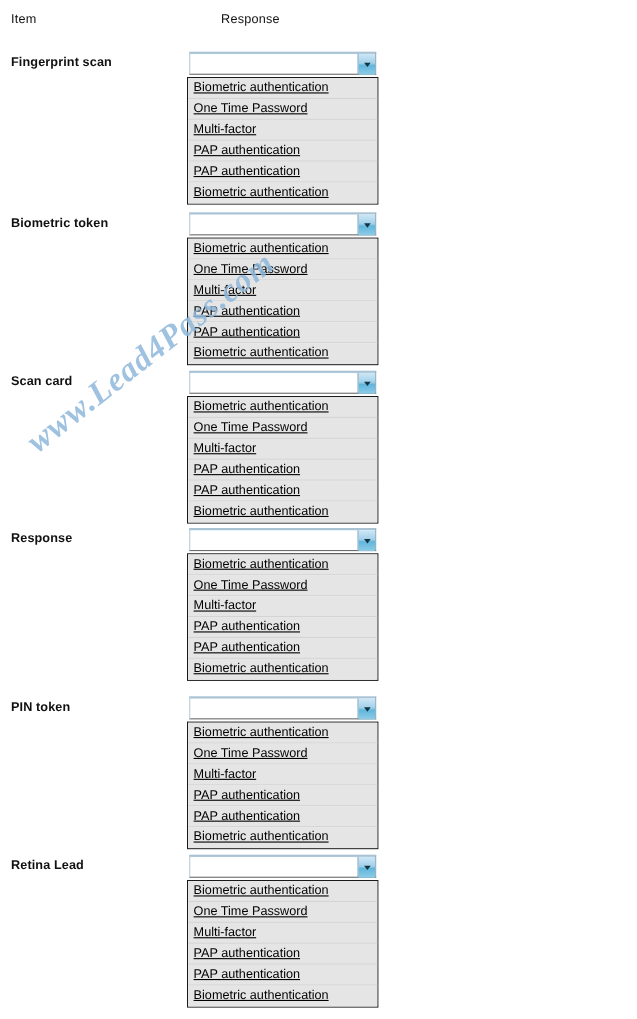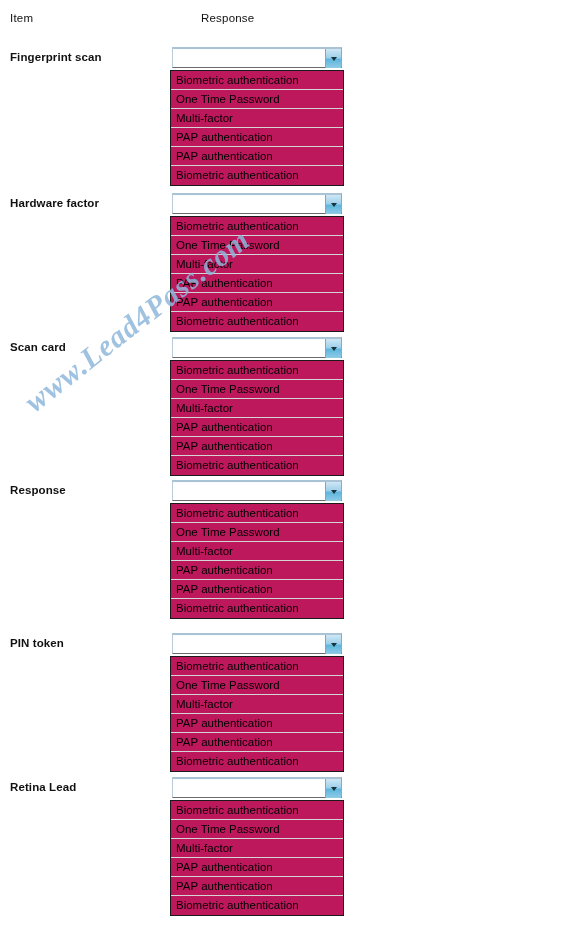--- a/index.html
+++ b/index.html
@@ -114,24 +114,25 @@
     padding: 0;
   }
   .lbitem {
     position: relative;
     height: 19px;
     line-height: 19px;
     padding-left: 5px;
     font-size: 11.5px;
     color: #000;
     white-space: nowrap;
-    background: #be185d;
+    background: #e5e5e5;
     border-bottom: 1px solid #d4d4d4;
     box-sizing: border-box;
     overflow: hidden;
+    text-decoration: underline;
   }
   .lbitem:last-child { border-bottom: none; }
 
   
   .watermark {
     position: absolute;
     left: 18px;
     top: 392px;
     width: 250px;
     transform: rotate(-38deg);
@@ -169,21 +170,21 @@
         <div class="listbox">
           <div class="lbitem">Biometric authentication</div>
           <div class="lbitem">One Time Password</div>
           <div class="lbitem">Multi-factor</div>
           <div class="lbitem">PAP authentication</div>
           <div class="lbitem">PAP authentication</div>
           <div class="lbitem">Biometric authentication</div>
         </div>
       </div>
       <div class="qrow" style="top: 197px;">
-        <div class="qlabel">Hardware factor</div>
+        <div class="qlabel">Biometric token</div>
         <div class="combo">
           <div class="combo-value"></div>
           <div class="combo-arrow">
             <span class="tri"></span>
           </div>
         </div>
         <div class="listbox">
           <div class="lbitem">Biometric authentication</div>
           <div class="lbitem">One Time Password</div>
           <div class="lbitem">Multi-factor</div>

